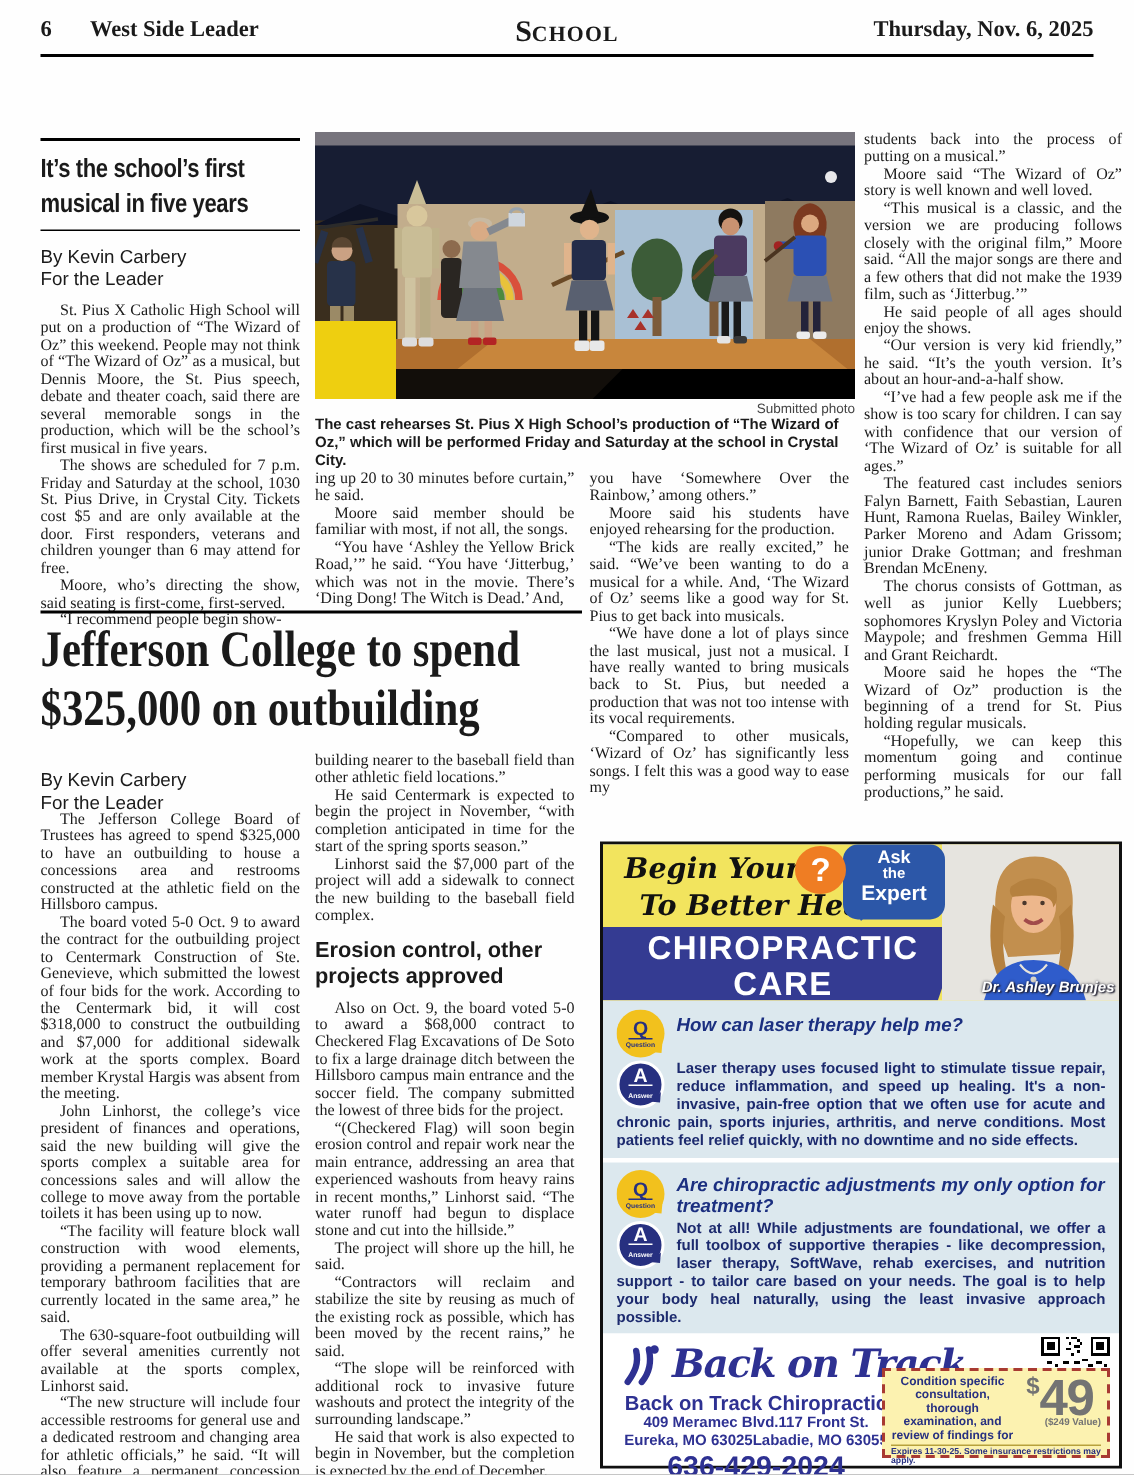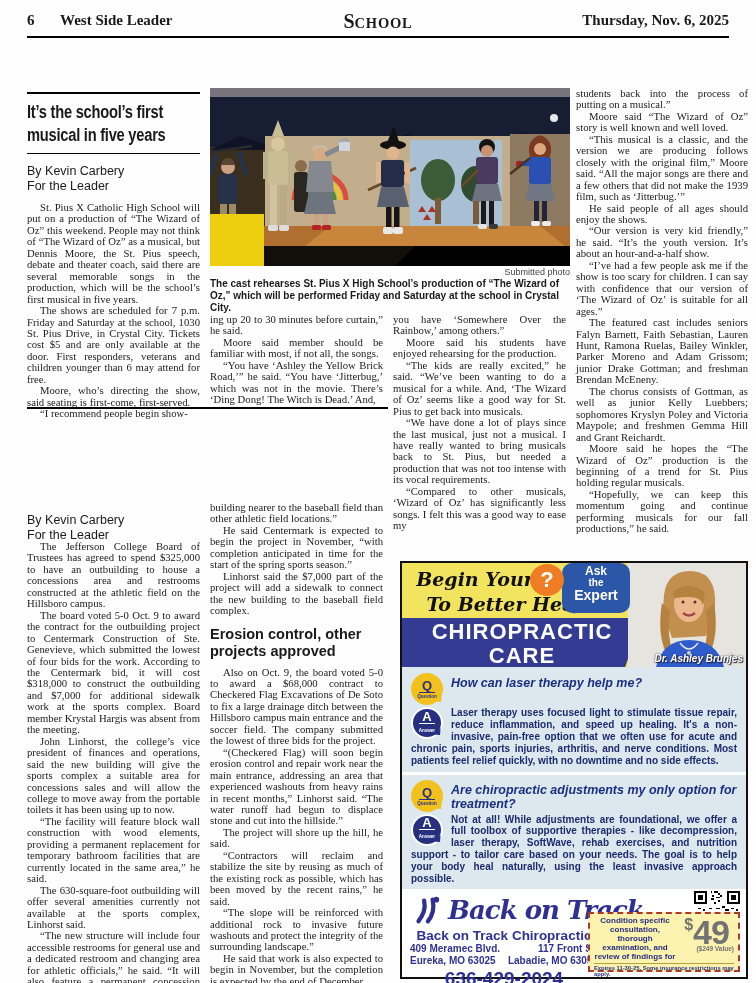--- a/index.html
+++ b/index.html
@@ -87,21 +87,21 @@
   .q-text{color:#1b2f80;font-weight:bold;font-style:italic;font-size:12.5px;line-height:14px;padding-top:3px;}
   .a-text{color:#1c2a6e;font-weight:bold;font-size:10px;line-height:11.9px;text-align:justify;}
   .qa-divider{height:3px;background:#fff;margin:5px -9px 5px -9px;}
   .ad-bottom{position:relative;flex:1;background:#fff;padding:3px 8px;min-height:0;}
   .logo-row{display:flex;align-items:center;height:36px;}
   .logo-script{margin-left:6px;font-family:"DejaVu Serif",serif;font-style:italic;font-weight:bold;
       font-size:26px;color:#2e3192;letter-spacing:-1px;}
   .qr{position:absolute;right:6px;top:2px;}
   .clinic-info{width:188px;text-align:center;color:#2e3192;font-weight:bold;}
   .clinic-name{font-size:13.5px;line-height:15px;}
-  .addr-row{display:flex;justify-content:space-between;font-size:10px;line-height:12px;}
+  .addr-row{display:flex;justify-content:center;font-size:10px;line-height:12px;}
   .phone{font-size:19px;line-height:21px;margin-top:1px;}
   .coupon{position:absolute;right:6px;bottom:5px;width:152px;height:60px;border:2px dashed #a83a32;
       background:#fcf2b0;box-sizing:border-box;padding:2px 4px;color:#273080;}
   .coupon-main{display:flex;gap:3px;}
   .coupon-text{width:82px;font-weight:bold;font-size:8px;line-height:9px;text-align:center;}
   .coupon-price{flex:1;text-align:center;font-weight:bold;color:#737373;position:relative;}
   .cp-sym{font-size:16px;vertical-align:14px;}
   .cp-num{font-size:34px;line-height:32px;letter-spacing:-1px;}
   .cp-value{font-size:6.5px;font-weight:bold;text-align:right;margin-top:-3px;}
   .coupon-exp{font-size:5.8px;font-weight:bold;margin-top:2px;border-top:1px solid #b7a13c;padding-top:1px;}
@@ -261,20 +261,24 @@
       <p class="para">He said people of all ages should enjoy the shows.</p>
       <p class="para">“Our version is very kid friendly,” he said. “It’s the youth version. It’s about an hour-and-a-half show.</p>
       <p class="para">“I’ve had a few people ask me if the show is too scary for children. I can say with confidence that our version of ‘The Wizard of Oz’ is suitable for all ages.”</p>
       <p class="para">The featured cast includes seniors Falyn Barnett, Faith Sebastian, Lauren Hunt, Ramona Ruelas, Bailey Winkler, Parker Moreno and Adam Grissom; junior Drake Gottman; and freshman Brendan McEneny.</p>
       <p class="para">The chorus consists of Gottman, as well as junior Kelly Luebbers; sophomores Kryslyn Poley and Victoria Maypole; and freshmen Gemma Hill and Grant Reichardt.</p>
       <p class="para">Moore said he hopes the “The Wizard of Oz” production is the beginning of a trend for St. Pius holding regular musicals.</p>
       <p class="para">“Hopefully, we can keep this momentum going and continue performing musicals for our fall productions,” he said.</p>
     </div>
 
   <div class="rule story-rule"></div>
+  <h2 class="j-headline" style="margin:0;">
+    <div>Jefferson College to spend</div>
+    <div>$325,000 on outbuilding</div>
+  </h2>
   <div class="byline j-byline" style="position:absolute;">
     <div>By Kevin Carbery</div>
     <div>For the Leader</div>
   </div>
   <div class="col jcol1">
       <p class="para">The Jefferson College Board of Trustees has agreed to spend $325,000 to have an outbuilding to house a concessions area and restrooms constructed at the athletic field on the Hillsboro campus.</p>
       <p class="para">The board voted 5-0 Oct. 9 to award the contract for the outbuilding project to Centermark Construction of Ste. Genevieve, which submitted the lowest of four bids for the work. According to the Centermark bid, it will cost $318,000 to construct the outbuilding and $7,000 for additional sidewalk work at the sports complex. Board member Krystal Hargis was absent from the meeting.</p>
       <p class="para">John Linhorst, the college’s vice president of finances and operations, said the new building will give the sports complex a suitable area for concessions sales and will allow the college to move away from the portable toilets it has been using up to now.</p>
       <p class="para">“The facility will feature block wall construction with wood elements, providing a permanent replacement for temporary bathroom facilities that are currently located in the same area,” he said.</p>
       <p class="para">The 630-square-foot outbuilding will offer several amenities currently not available at the sports complex, Linhorst said.</p>

